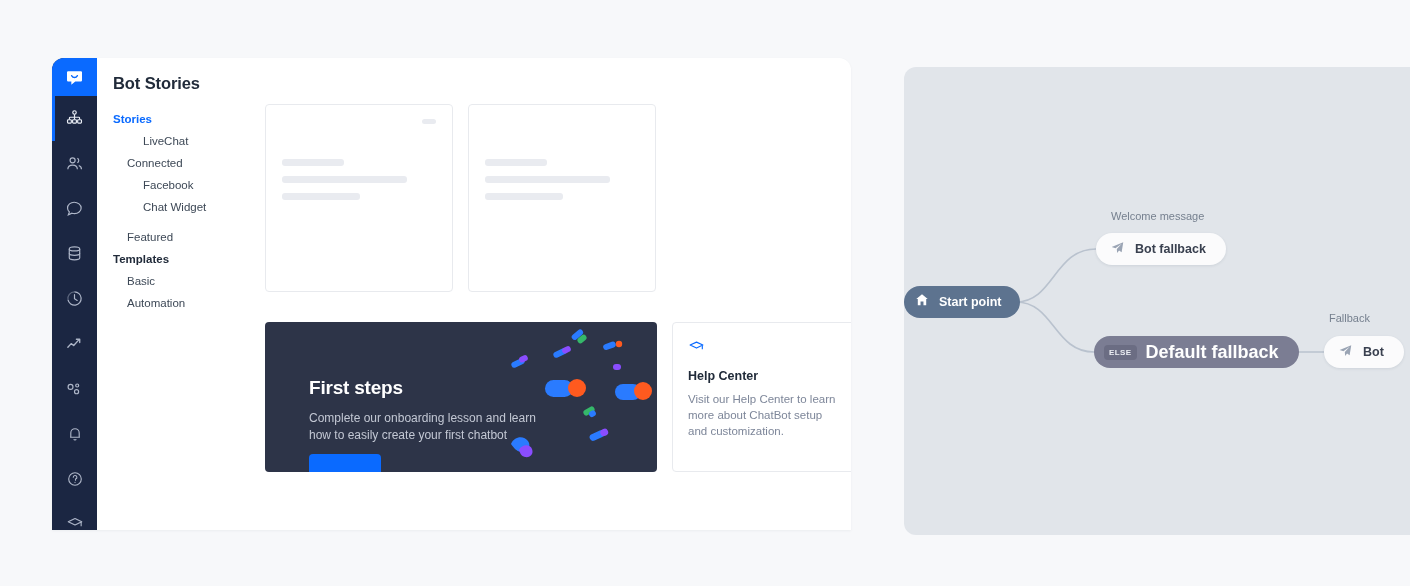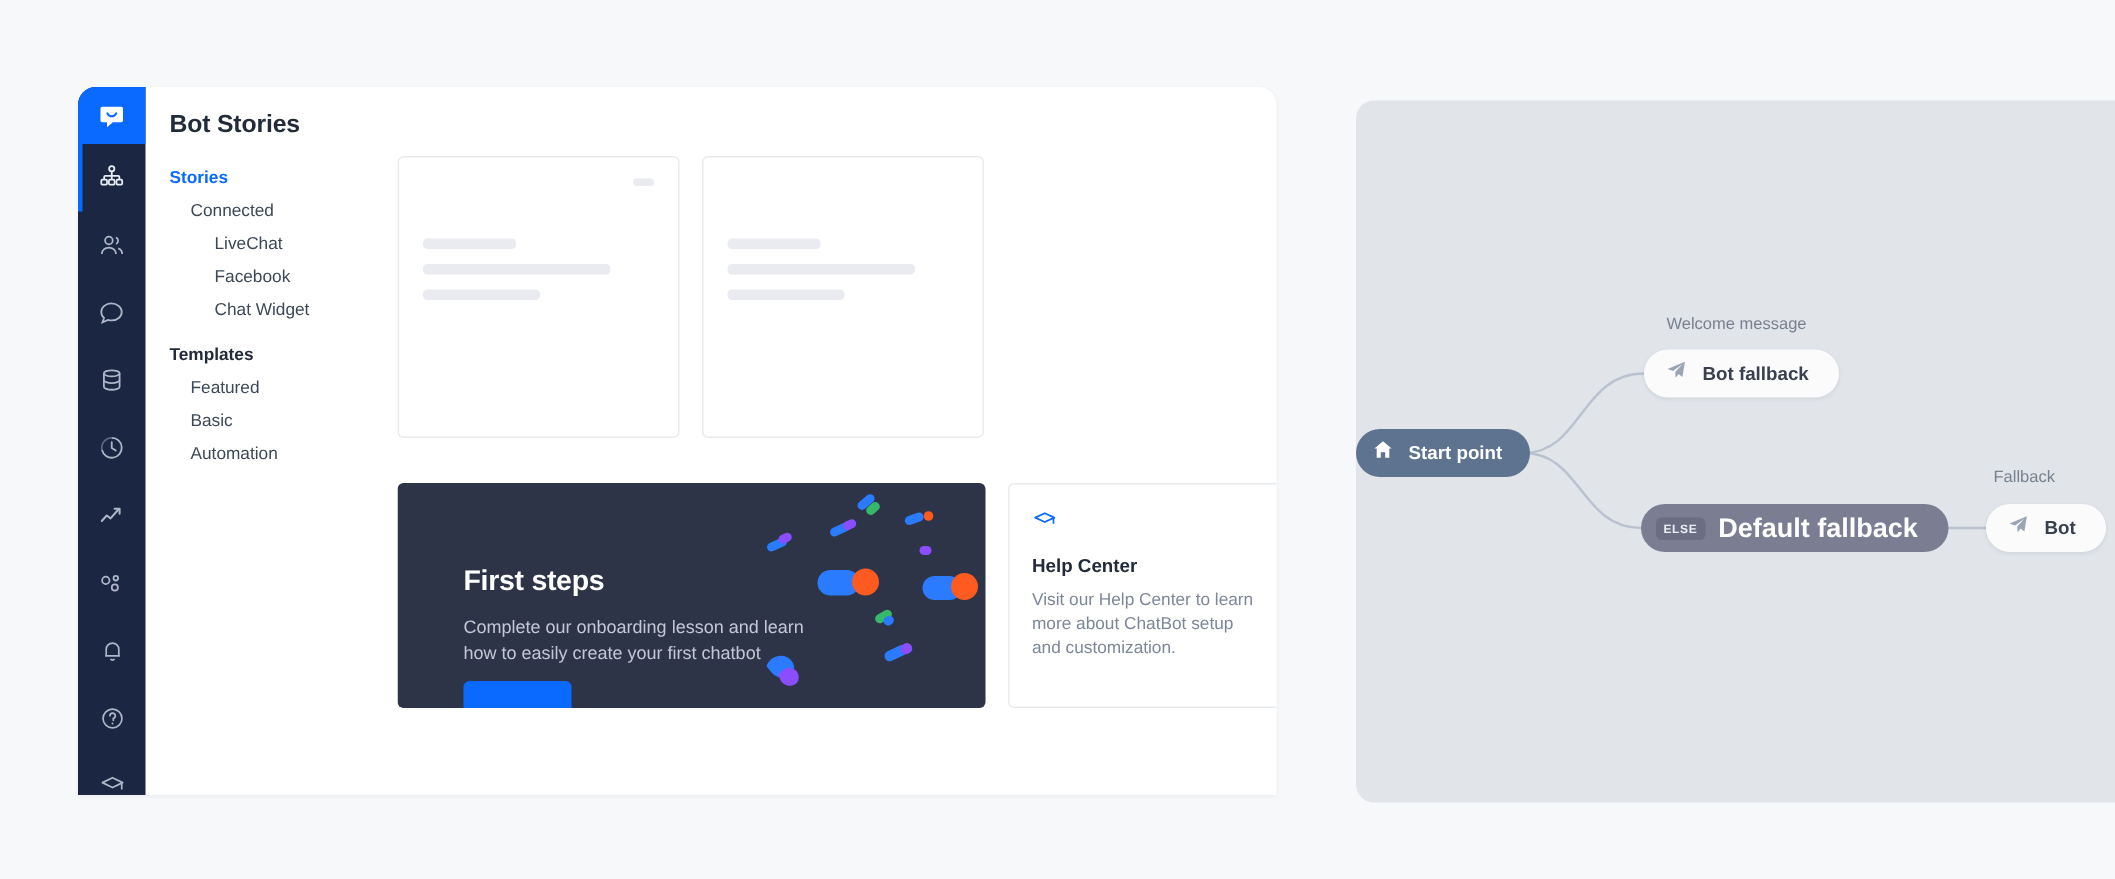--- a/index.html
+++ b/index.html
@@ -449,27 +449,27 @@
           </svg>
         </div>
 
       </div>
     </div>
 
     <div id="nav-col">
       <div id="page-title">Bot Stories</div>
 
       <div class="nav-item lvl0 accent">Stories</div>
+      <div class="nav-item lvl2">LiveChat</div>
       <div class="nav-item lvl1">Connected</div>
-      <div class="nav-item lvl2">LiveChat</div>
       <div class="nav-item lvl2">Facebook</div>
       <div class="nav-item lvl2">Chat Widget</div>
       <div class="nav-gap"></div>
+      <div class="nav-item lvl1">Featured</div>
       <div class="nav-item lvl0 bold">Templates</div>
-      <div class="nav-item lvl1">Featured</div>
       <div class="nav-item lvl1">Basic</div>
       <div class="nav-item lvl1">Automation</div>
     </div>
 
     <div id="main">
 
 
       <div id="cards-row">
 
 

